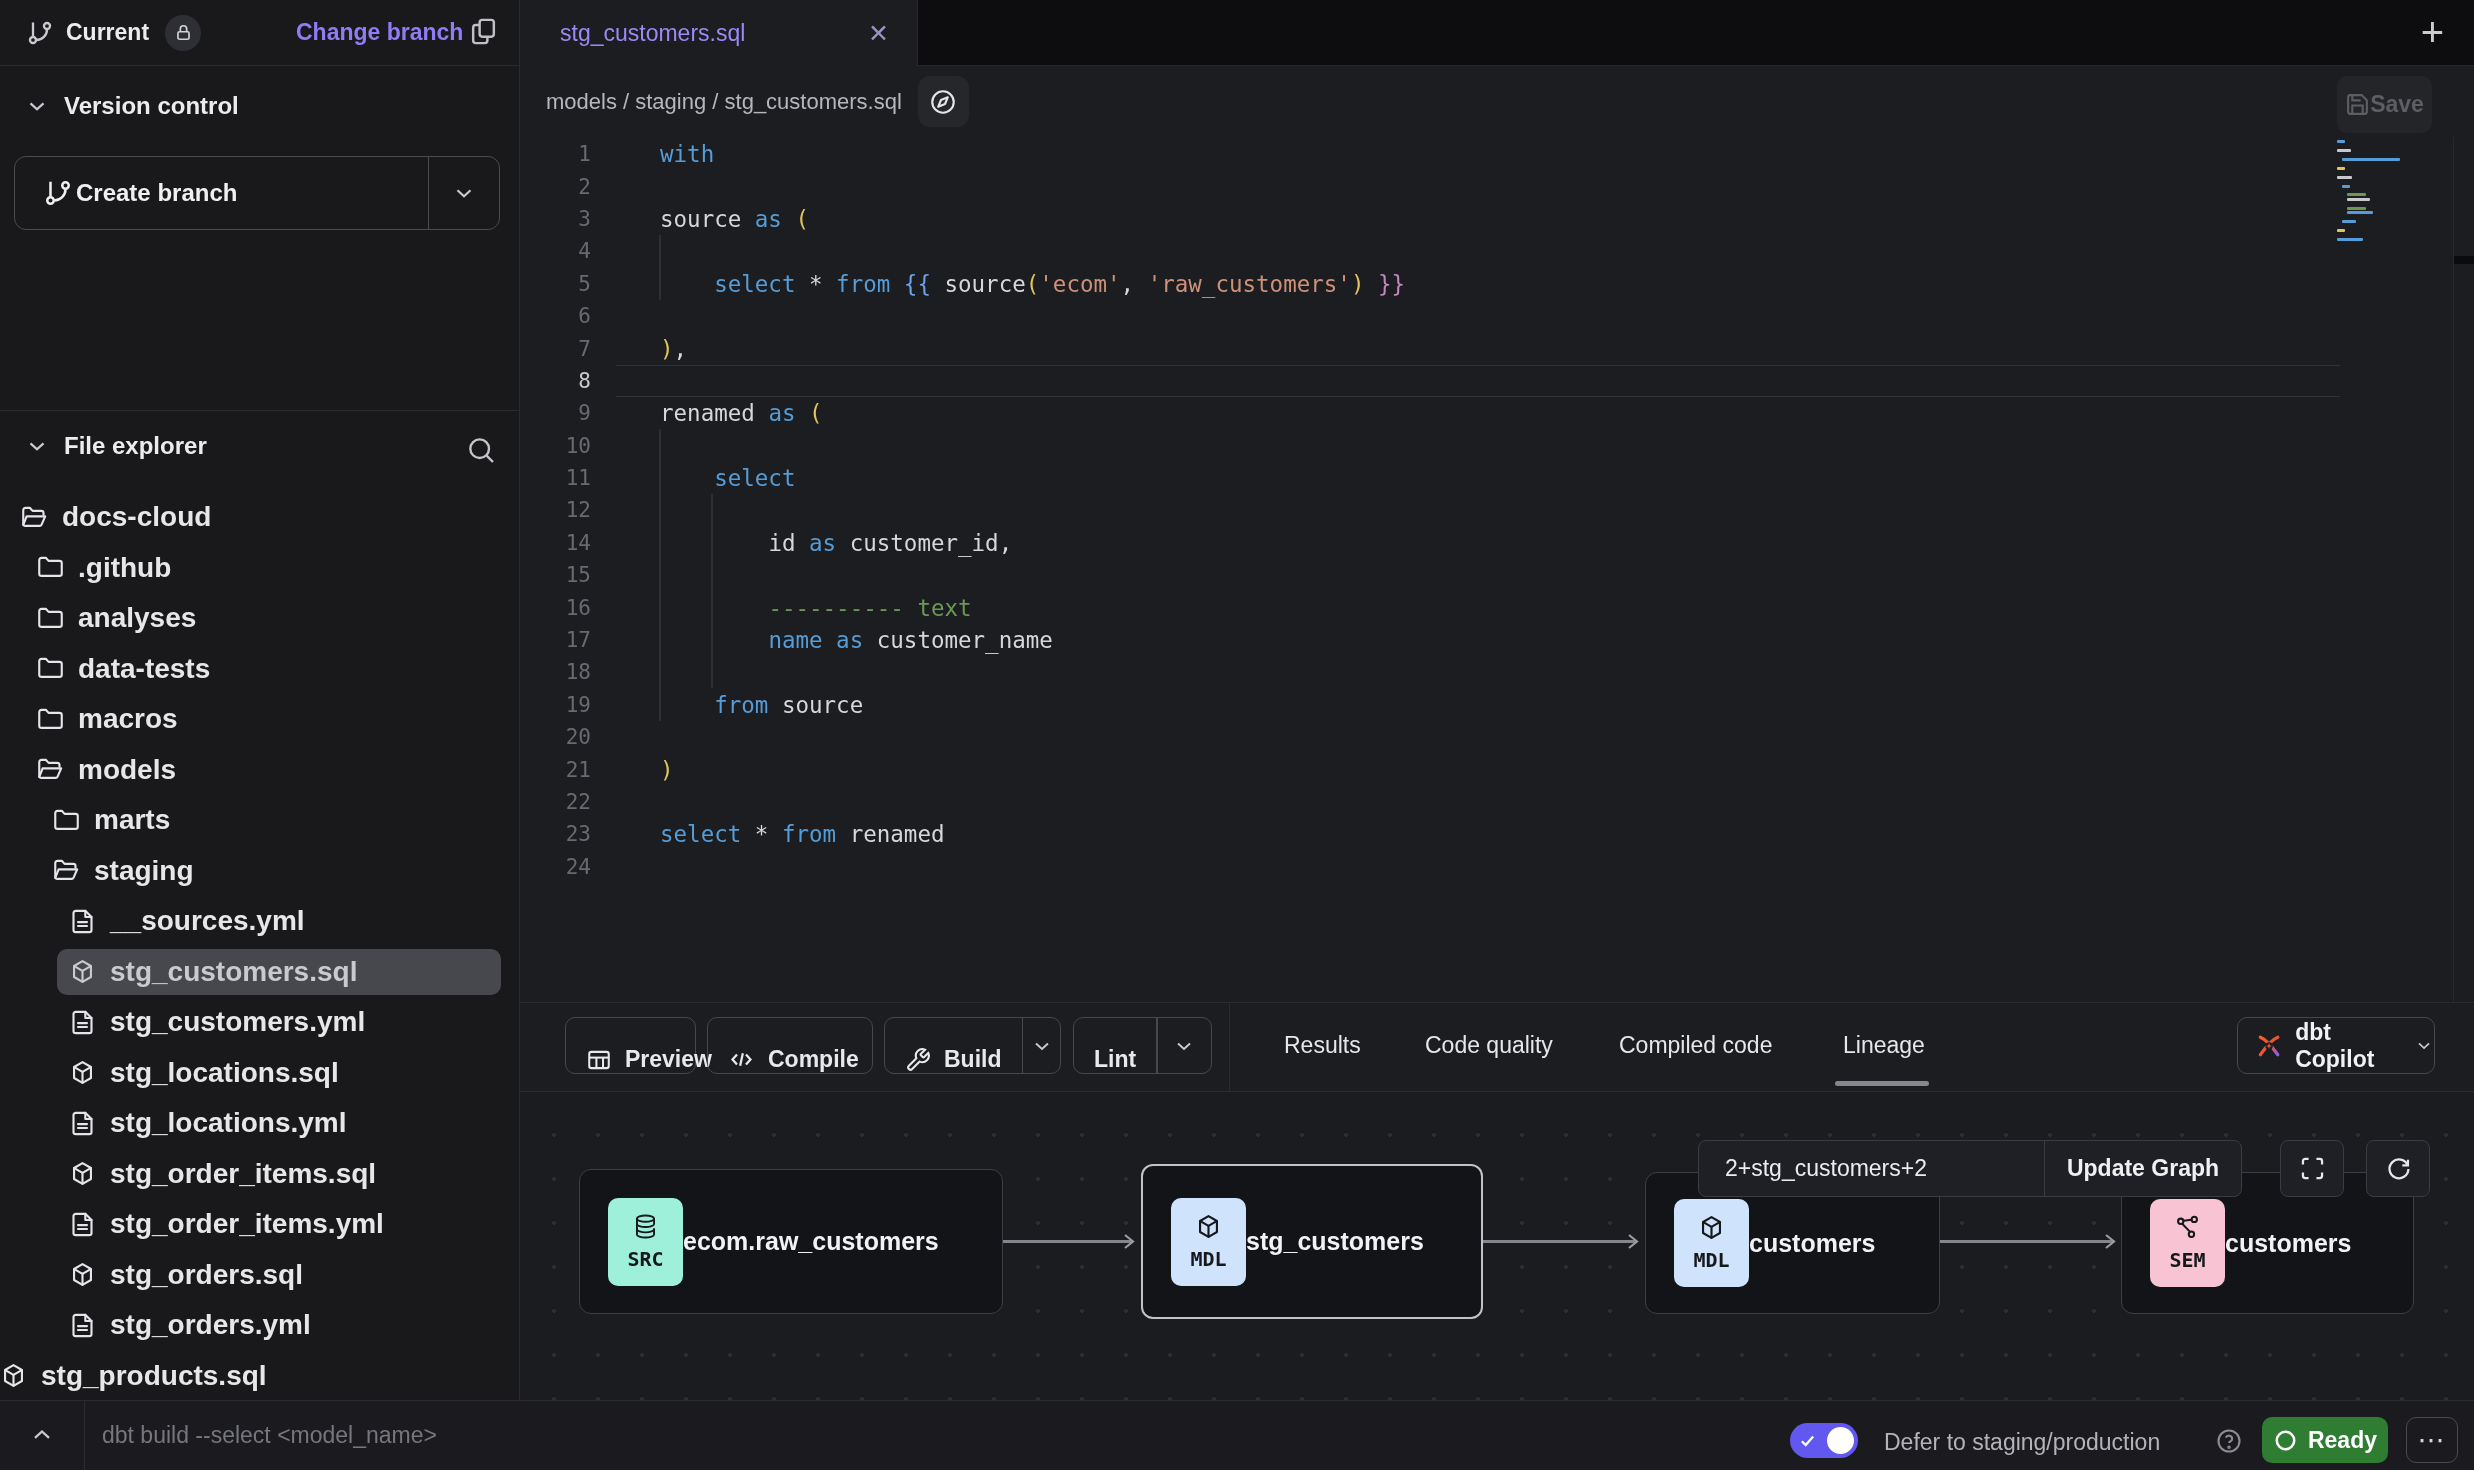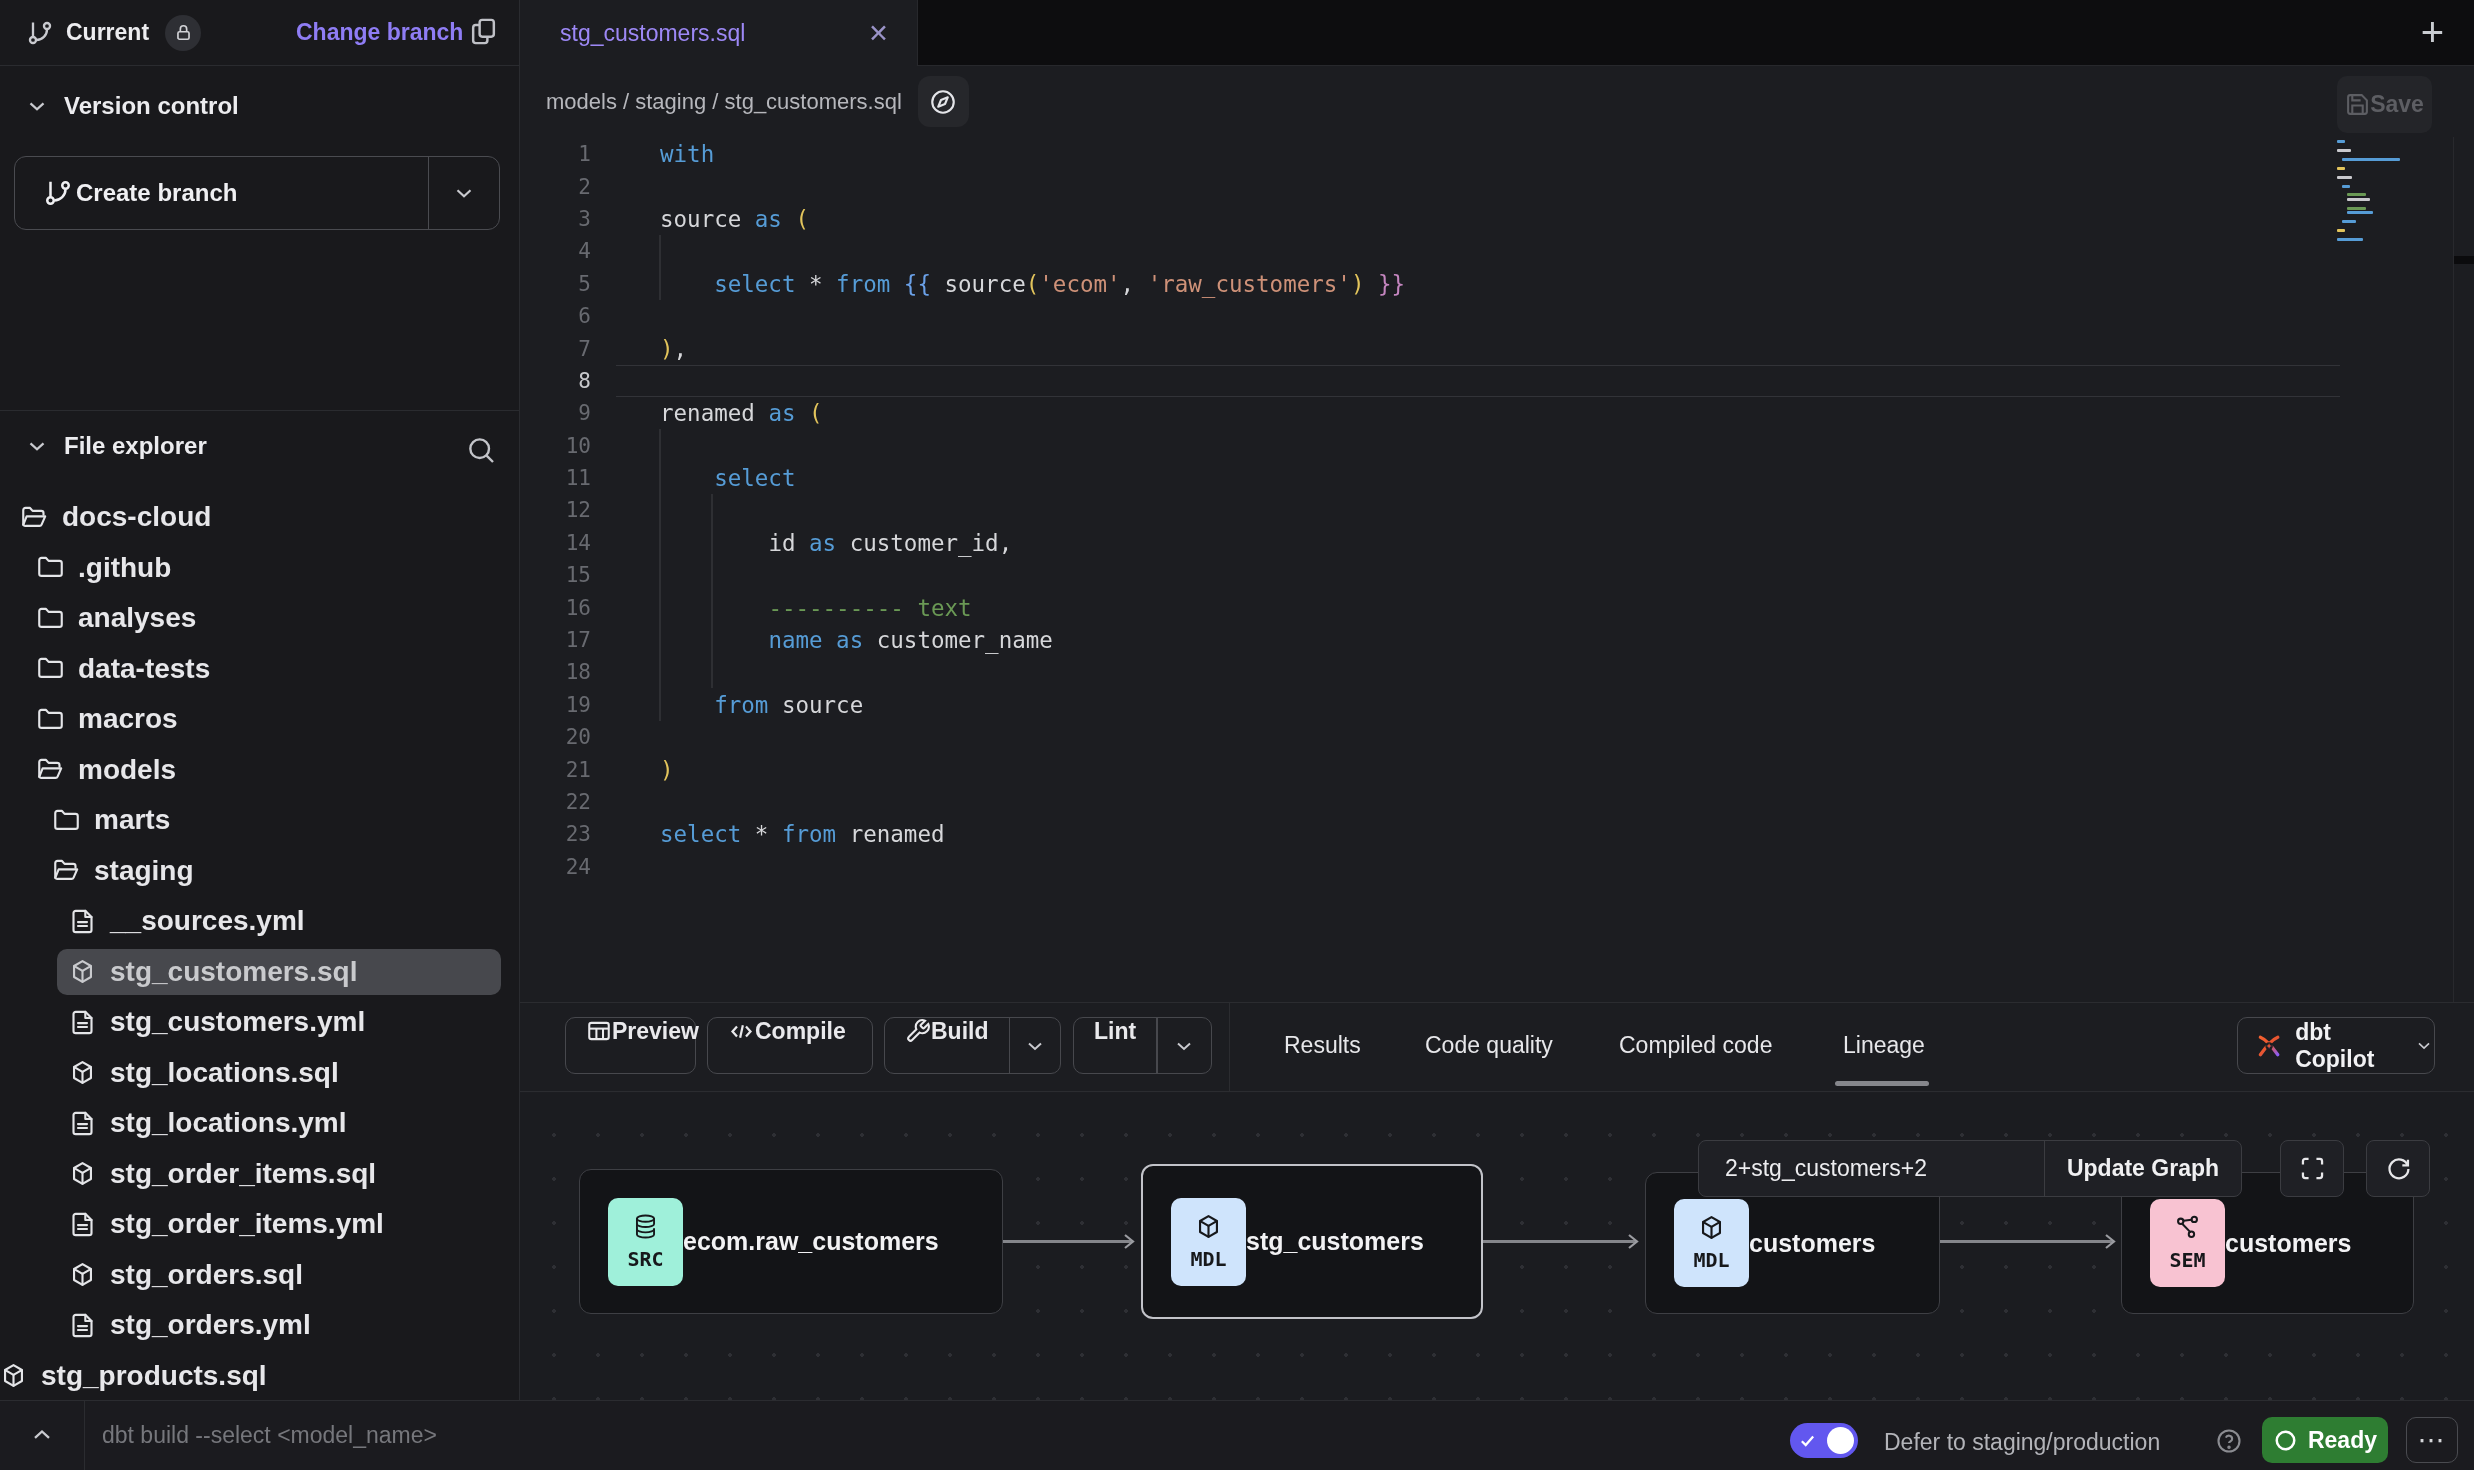--- a/index.html
+++ b/index.html
@@ -59,21 +59,21 @@
   .kw{color:#569cd6}.pl{color:#d6d7da}.by{color:#e2c45c}.bp{color:#c586c0}.st{color:#ce9178}.cm{color:#6a9955}.jj{color:#6ba1e8}
   .guide { position:absolute; width:1.5px; background:#2e2f33; }
   .minimap { position:absolute; left:1817px; top:3px; width:70px; height:110px; }
   .minimap i { position:absolute; height:3px; border-radius:1px; display:block; }
   .scroll-sep { position:absolute; left:1933px; top:0; width:1px; height:865px; background:#28292d; }
   .scroll-thumb { position:absolute; left:1934px; top:119px; width:20px; height:8px; background:#0b0b0d; }
 
   
   .toolbar { position:absolute; left:520px; top:1002px; width:1954px; height:90px; background:#1c1d21; border-top:1px solid #2b2c30; border-bottom:1px solid #2b2c30; }
   .tb-btn { position:absolute; top:14px; height:57px; border:1.5px solid #47484d; border-radius:10px; display:flex; align-items:center; color:#e9e9ec; font-size:23px; font-weight:600; cursor:pointer; }
-  .tb-btn .seg { display:flex; align-items:flex-start; padding:0 20px; height:100%; }
+  .tb-btn .seg { display:flex; align-items:flex-end; gap:13px; padding:0 20px; height:100%; }
   .tb-btn .split { width:1.5px; height:100%; background:#47484d; }
   .tb-btn .caret-seg { flex:1; display:flex; align-items:center; justify-content:center; }
   .tb-sep { position:absolute; left:709px; top:0; width:1px; height:88px; background:#2b2c30; }
   .tb-tab { position:absolute; top:29px; color:#e7e7ea; font-size:23px; font-weight:500; cursor:pointer; }
   .tab-underline { position:absolute; left:1315px; top:78px; width:94px; height:5px; background:#86878c; border-radius:3px; }
   .copilot-btn { position:absolute; left:1717px; top:14px; width:198px; height:57px; border:1.5px solid #47484d; border-radius:10px; display:flex; align-items:center; gap:13px; padding-left:18px; cursor:pointer; }
   .copilot-btn .cp-label { color:#f2f2f4; font-size:23px; font-weight:700; }
 
   
   .lineage { position:absolute; left:520px; top:1093px; width:1954px; height:307px; background:#1b1c20;

